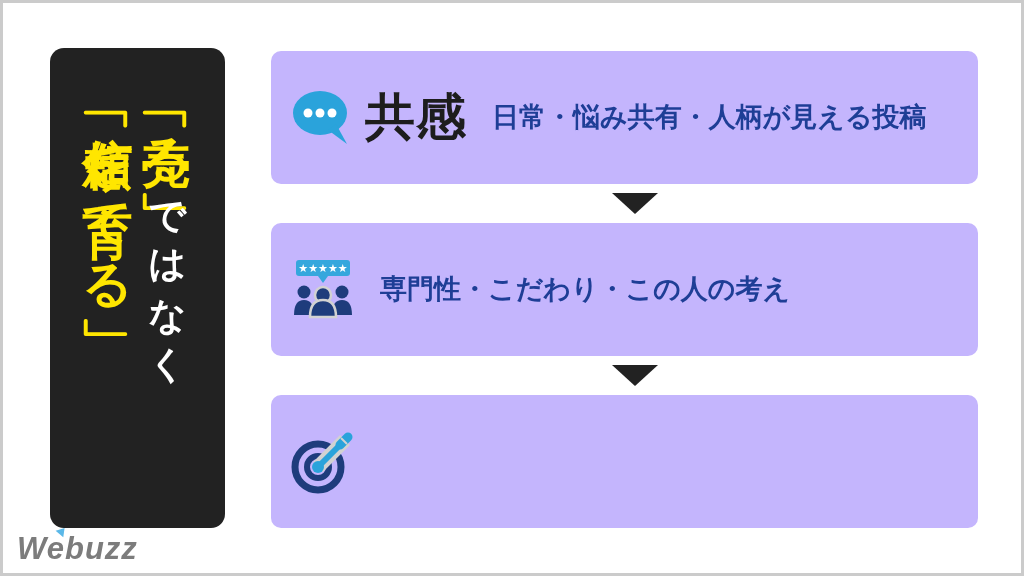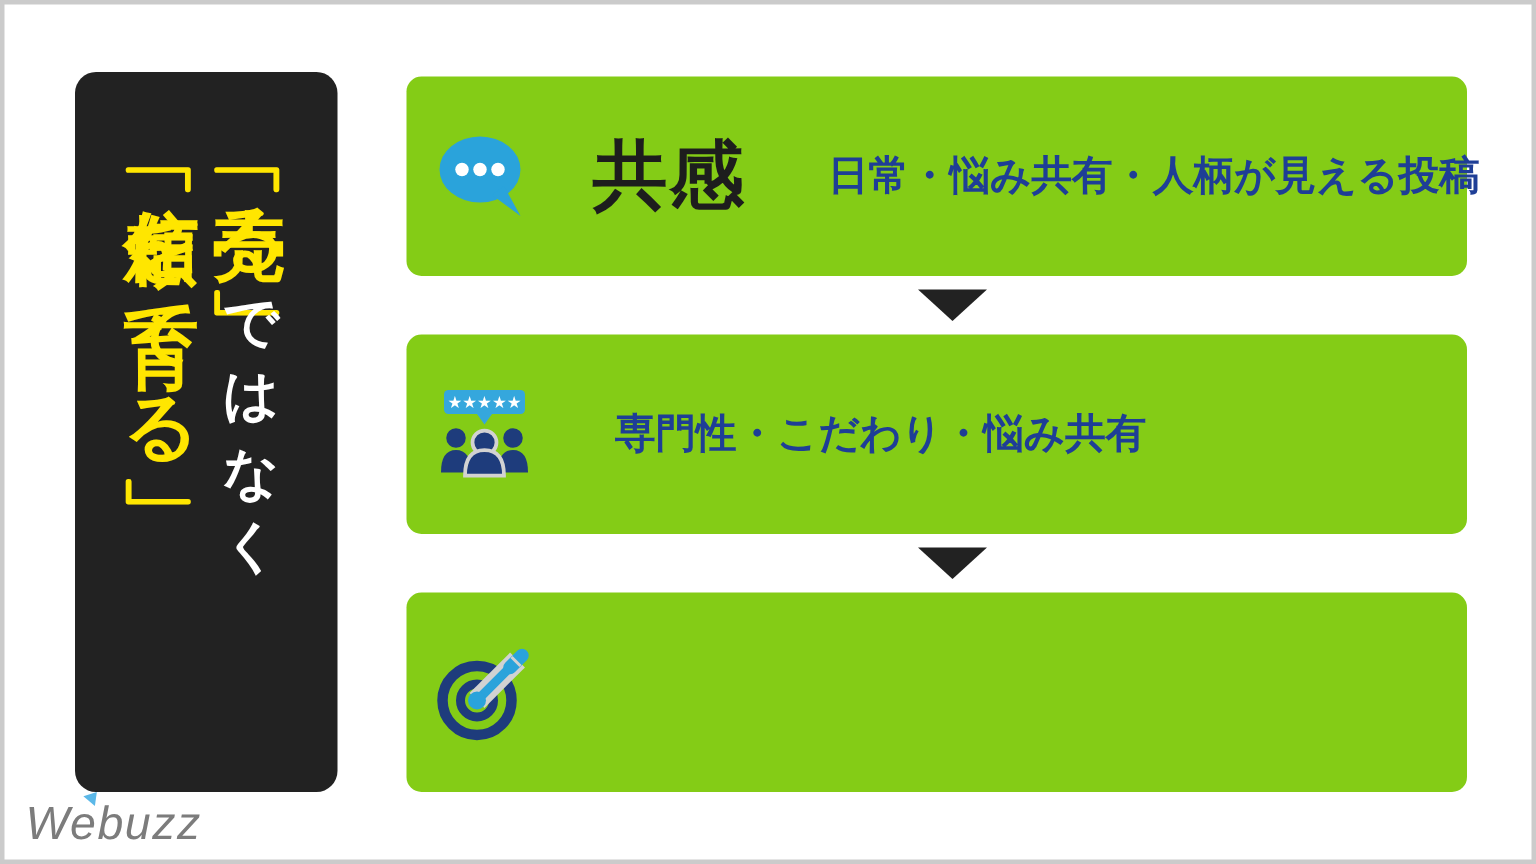--- a/index.html
+++ b/index.html
@@ -25,24 +25,23 @@
     font-weight:bold;
     line-height:1.04;
   }
   .banner-col { margin:0 7px; }
   .banner-hl   { color:#ffe600; font-size:50px; letter-spacing:3px; }
   .banner-rest { color:#ffffff; font-size:37px; letter-spacing:6px; margin-top:10px; display:inline-block; }
 
   
   .steps { position:absolute; left:268px; top:48px; width:707px; }
   .step-box {
-    height:133px; background:#84cc16; border-radius:10px;
+    height:133px; background:#c4b5fd; border-radius:10px;
     display:flex; align-items:center;
     padding-left:16px;
-    gap:30px;
   }
   .arrow-row { height:39px; display:flex; align-items:center; justify-content:center; }
   .down-arrow {
     width:0; height:0;
     border-left:23px solid transparent;
     border-right:23px solid transparent;
     border-top:21px solid #222222;
     margin-left:20px;
   }
   .step-icon { width:64px; height:64px; flex:0 0 64px; margin-left:4px; }
@@ -50,21 +49,21 @@
     font-size:50px; font-weight:bold; color:#1d1d1d;
     margin-left:10px; width:102px; letter-spacing:1px; flex:0 0 102px;
   }
   .step-text { margin-left:25px; display:flex; flex-direction:row; }
   .step-desc  { color:#1e3e96; font-size:27px; font-weight:bold; line-height:1.2; white-space:nowrap; }
   .step-quote { color:#1d1d1d; font-size:27px; font-weight:bold; line-height:1.2; padding-left:25px; margin-top:7px; white-space:nowrap; }
 
   
   .logo {
     position:absolute; left:14px; bottom:6px;
-    font-size:31px; font-weight:normal; font-style:italic;
+    font-size:31px; font-weight:bold; font-style:italic;
     color:#7c7c7c; letter-spacing:1px;
   }
   .logo-spark {
     position:absolute; left:40px; top:-4px;
     width:0; height:0;
     border-left:5px solid transparent;
     border-right:5px solid transparent;
     border-bottom:8px solid #5bb8e8;
     transform:rotate(40deg);
   }
@@ -109,21 +108,21 @@
       <text x="32" y="14" text-anchor="middle" font-size="11" fill="#ffffff">★★★★★</text>
       <path d="M27 18 L37 18 L32 25 Z" fill="#35a7dd"></path>
       <circle cx="13" cy="34" r="6.5" fill="#1e3c7c"></circle>
       <path d="M3 57 q0 -15 10 -15 q10 0 10 15 Z" fill="#1e3c7c"></path>
       <circle cx="51" cy="34" r="6.5" fill="#1e3c7c"></circle>
       <path d="M41 57 q0 -15 10 -15 q10 0 10 15 Z" fill="#1e3c7c"></path>
       <circle cx="32" cy="37" r="8" fill="#1e3c7c" stroke="#d2d2d2" stroke-width="2.5"></circle>
       <path d="M19 59 q0 -17 13 -17 q13 0 13 17 Z" fill="#1e3c7c" stroke="#d2d2d2" stroke-width="2.5"></path>
     </svg>
     <div class="step-text">
-      <div class="step-desc">専門性・こだわり・悩み共有</div>
+      <div class="step-desc">専門性・こだわり・この人の考え</div>
     </div>
   </div>
 
   <div class="arrow-row">
     <div class="down-arrow"></div>
   </div>
 
   <div class="step-box">
     <svg class="step-icon" viewBox="0 0 64 64">
       <circle cx="27" cy="37" r="23" fill="none" stroke="#1e3c7c" stroke-width="7"></circle>

